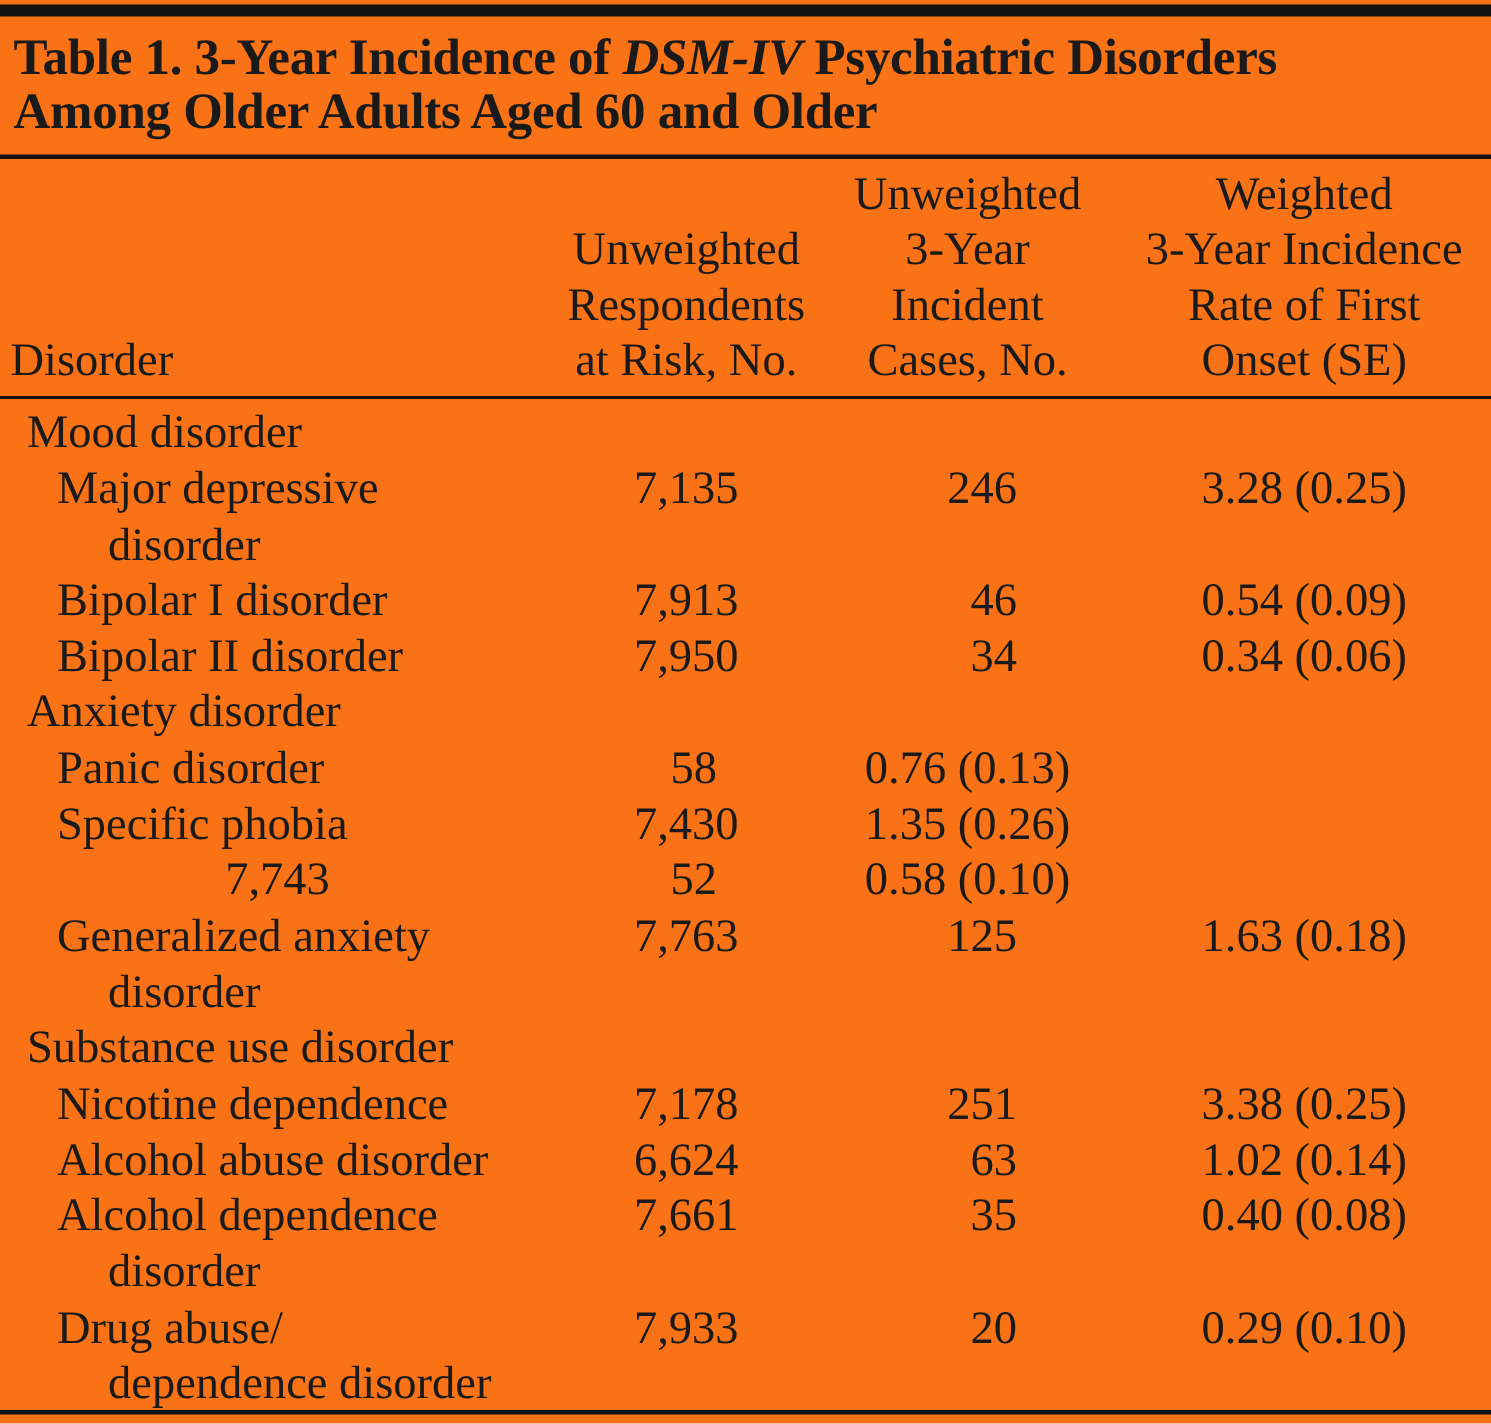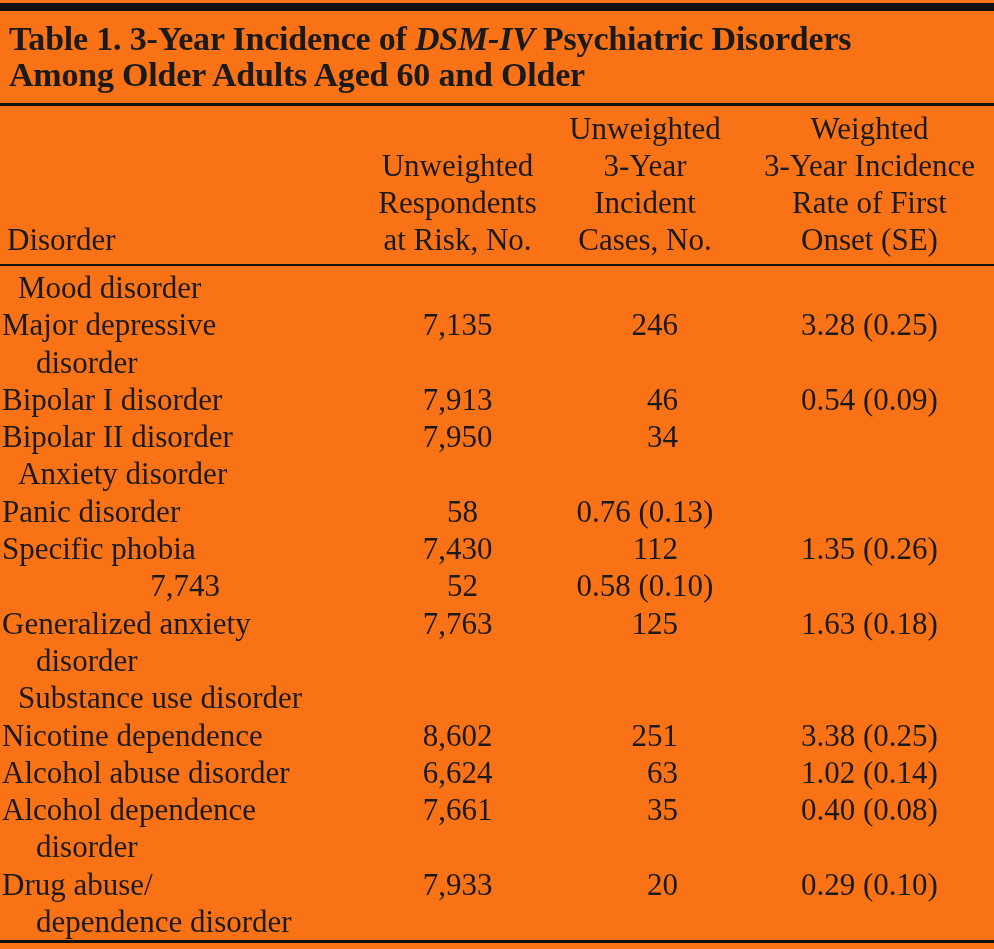--- a/index.html
+++ b/index.html
@@ -45,21 +45,21 @@
   .th { white-space: pre-line; text-align: center; }
   .th-disorder { text-align: left; padding-left: 7px; }
 
   .tbody {
     padding-top: 3px;
     font-size: 31px;
     line-height: 37.3px;
   }
   .c-name { white-space: pre-line; }
   .trow.section .c-name { padding-left: 18px; }
-  .trow.item .c-name { padding-left: 36px; text-indent: -34px; }
+  .trow.item .c-name { padding-left: 72px; text-indent: -34px; }
   .c-risk { text-align: center; }
   .c-cases { text-align: right; padding-right: 67px; }
   .c-rate { text-align: center; }
 </style>
 </head>
 <body>
 
 <div class="page">
 
   <div class="top-bar"></div>
@@ -105,36 +105,36 @@
       <div class="grid trow item">
         <div class="c-name">Bipolar I disorder</div>
         <div class="c-risk">7,913</div>
         <div class="c-cases">46</div>
         <div class="c-rate">0.54 (0.09)</div>
       </div>
       <div class="grid trow item">
         <div class="c-name">Bipolar II disorder</div>
         <div class="c-risk">7,950</div>
         <div class="c-cases">34</div>
+        <div class="c-rate">0.34 (0.06)</div>
       </div>
       <div class="grid trow section">
         <div class="c-name">Anxiety disorder</div>
         <div class="c-risk"></div>
         <div class="c-cases"></div>
         <div class="c-rate"></div>
       </div>
       <div class="grid trow item">
         <div class="c-name">Panic disorder</div>
         <div class="c-cases">58</div>
         <div class="c-rate">0.76 (0.13)</div>
       </div>
       <div class="grid trow item">
         <div class="c-name">Specific phobia</div>
         <div class="c-risk">7,430</div>
-        <div class="c-cases">112</div>
         <div class="c-rate">1.35 (0.26)</div>
       </div>
       <div class="grid trow item">
         <div class="c-risk">7,743</div>
         <div class="c-cases">52</div>
         <div class="c-rate">0.58 (0.10)</div>
       </div>
       <div class="grid trow item">
         <div class="c-name">Generalized anxiety
 disorder</div>
@@ -143,21 +143,21 @@
         <div class="c-rate">1.63 (0.18)</div>
       </div>
       <div class="grid trow section">
         <div class="c-name">Substance use disorder</div>
         <div class="c-risk"></div>
         <div class="c-cases"></div>
         <div class="c-rate"></div>
       </div>
       <div class="grid trow item">
         <div class="c-name">Nicotine dependence</div>
-        <div class="c-risk">8,602</div>
+        <div class="c-risk">7,178</div>
         <div class="c-cases">251</div>
         <div class="c-rate">3.38 (0.25)</div>
       </div>
       <div class="grid trow item">
         <div class="c-name">Alcohol abuse disorder</div>
         <div class="c-risk">6,624</div>
         <div class="c-cases">63</div>
         <div class="c-rate">1.02 (0.14)</div>
       </div>
       <div class="grid trow item">

